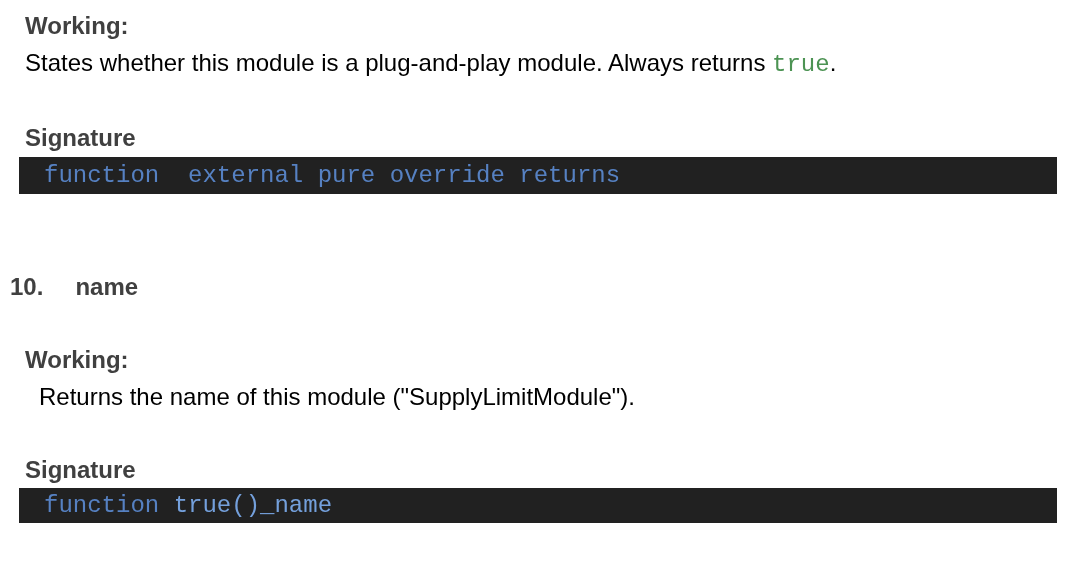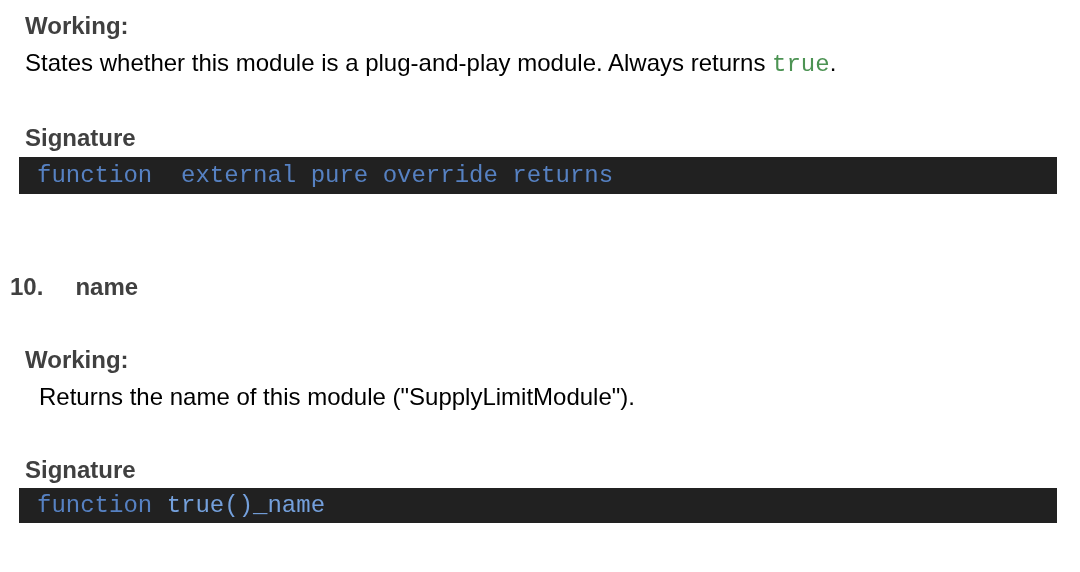--- a/index.html
+++ b/index.html
@@ -43,21 +43,21 @@
   .code {
     position: absolute;
     left: 19px;
     width: 1038px;
     background: #212121;
     font-family: "Liberation Mono", monospace;
     font-size: 24px;
     line-height: 1.0;
     display: flex;
     align-items: center;
-    padding-left: 18px;
+    padding-left: 25px;
     box-sizing: border-box;
     white-space: pre;
     overflow: hidden;
   }
   .code span { white-space: pre; }
   .kw { color: #5681C2; }
   .fn { color: #74A0DC; }
   .num-heading .num { display: inline-block; }
   .num-heading .ttl { display: inline-block; margin-left: 32px; }
 

